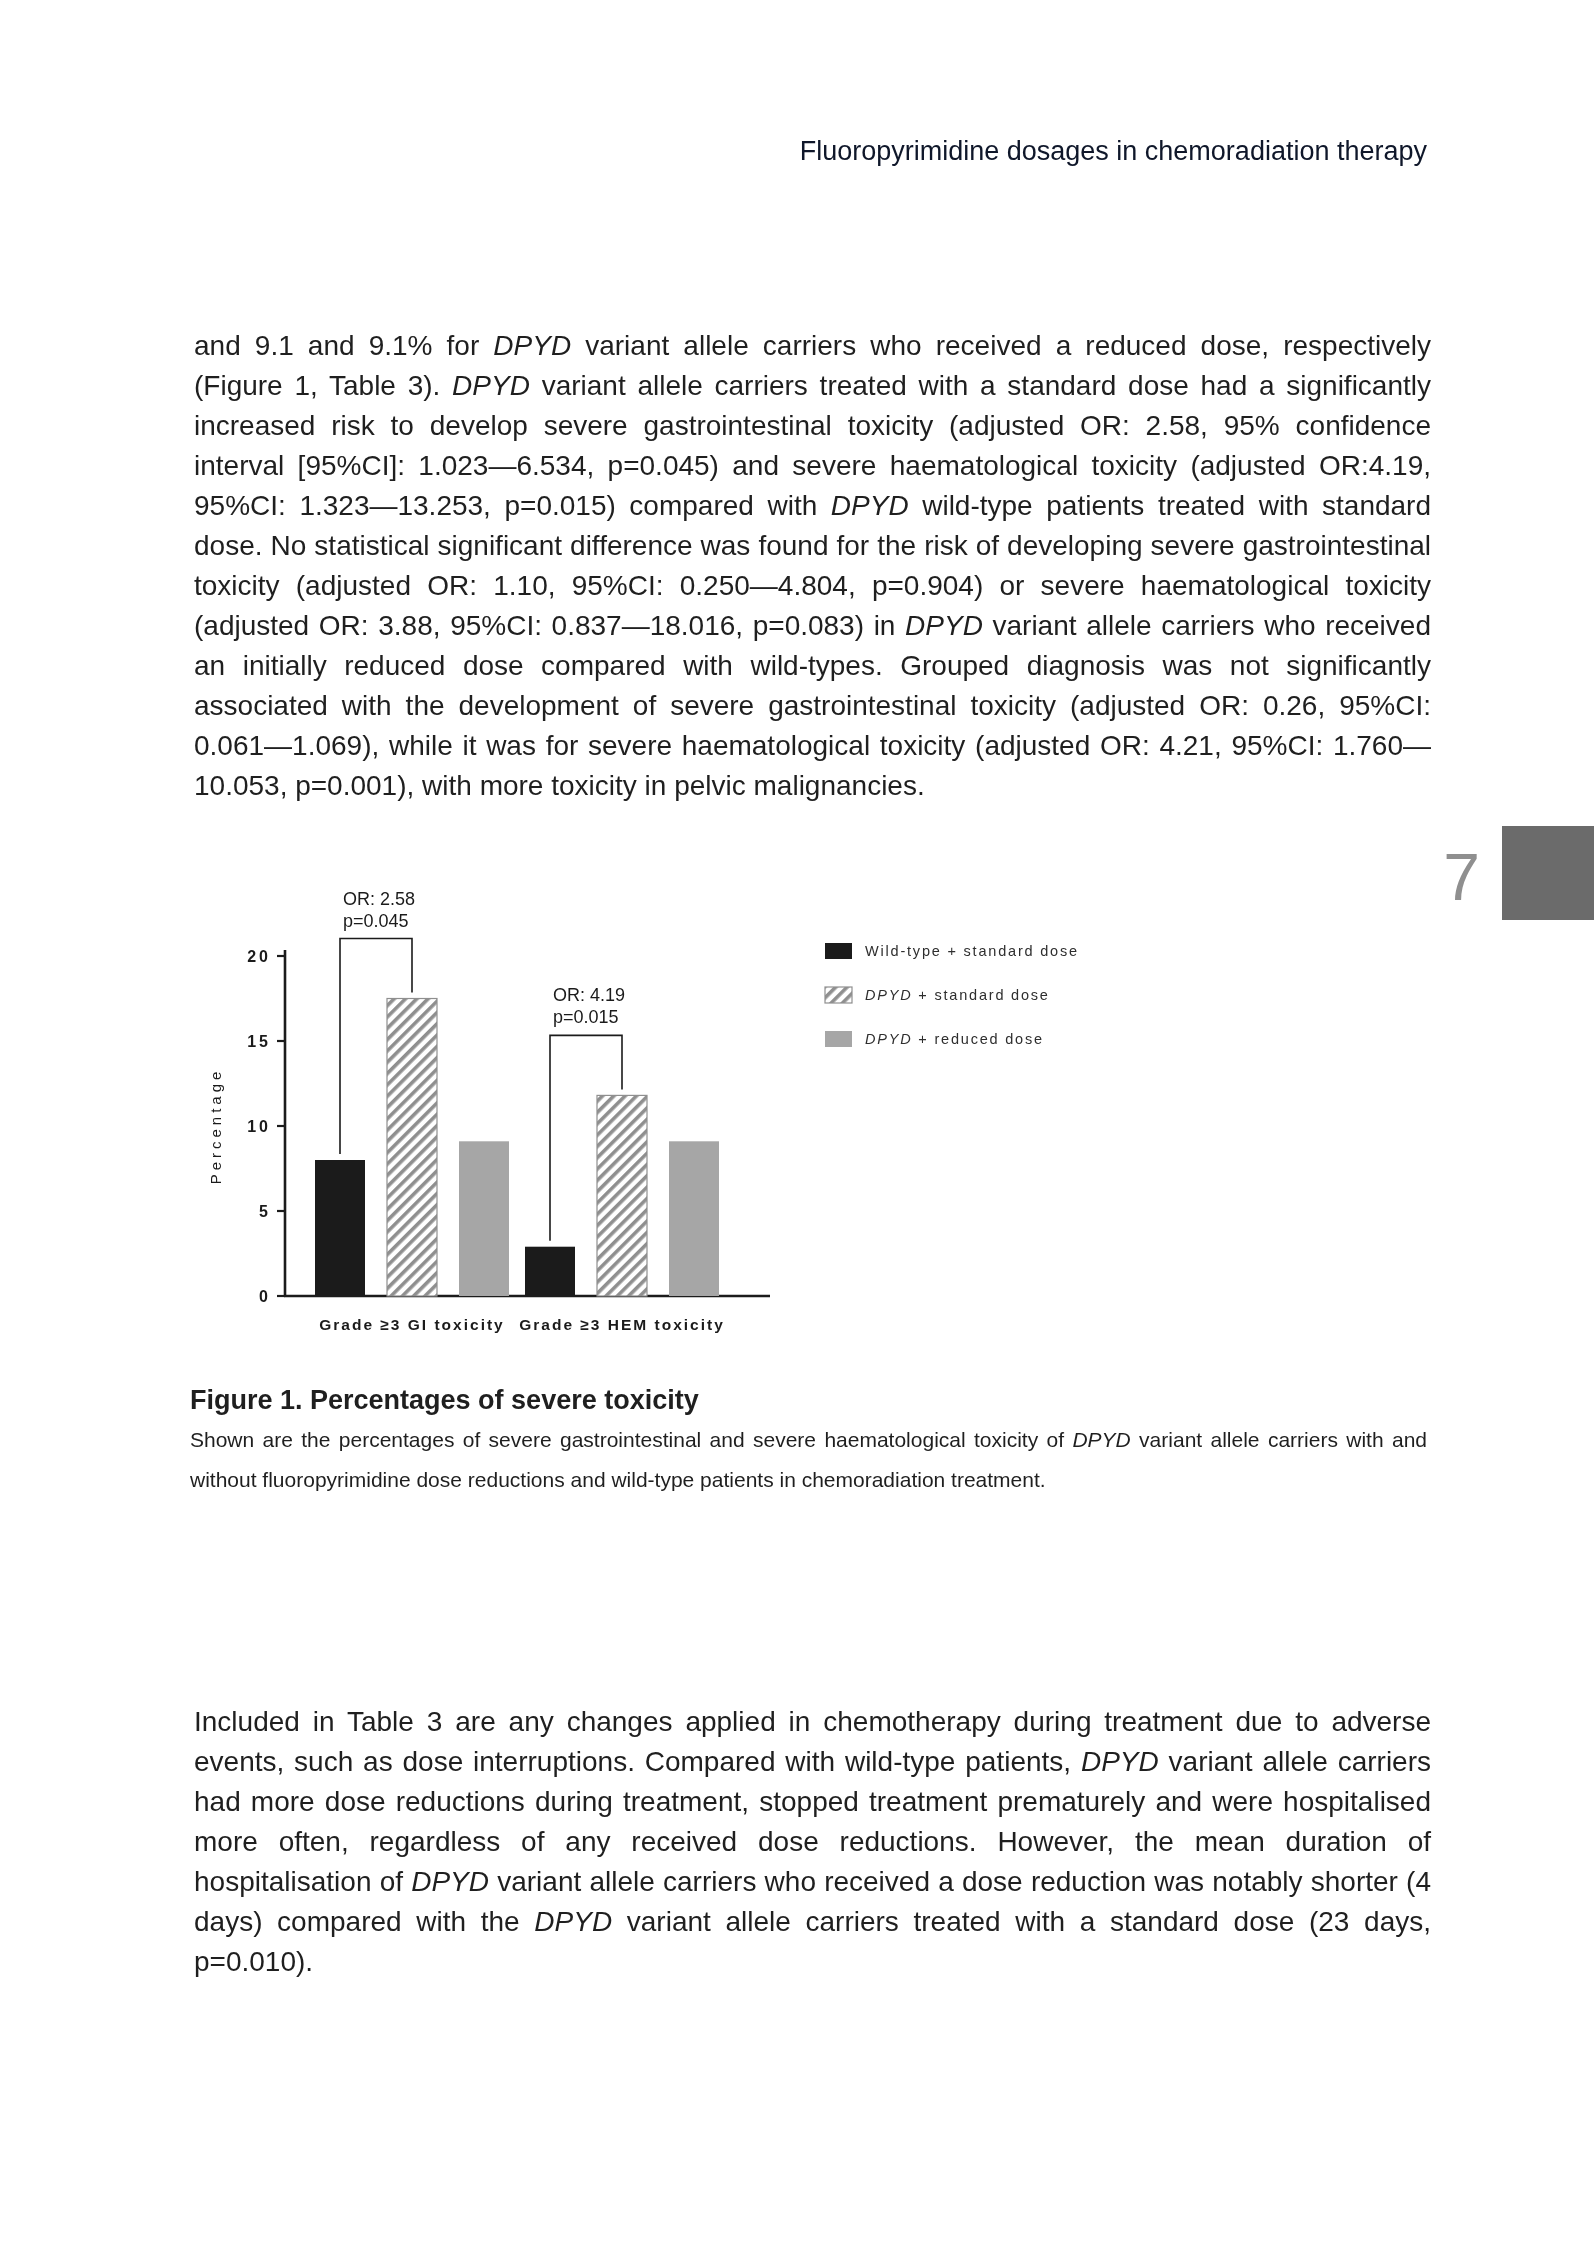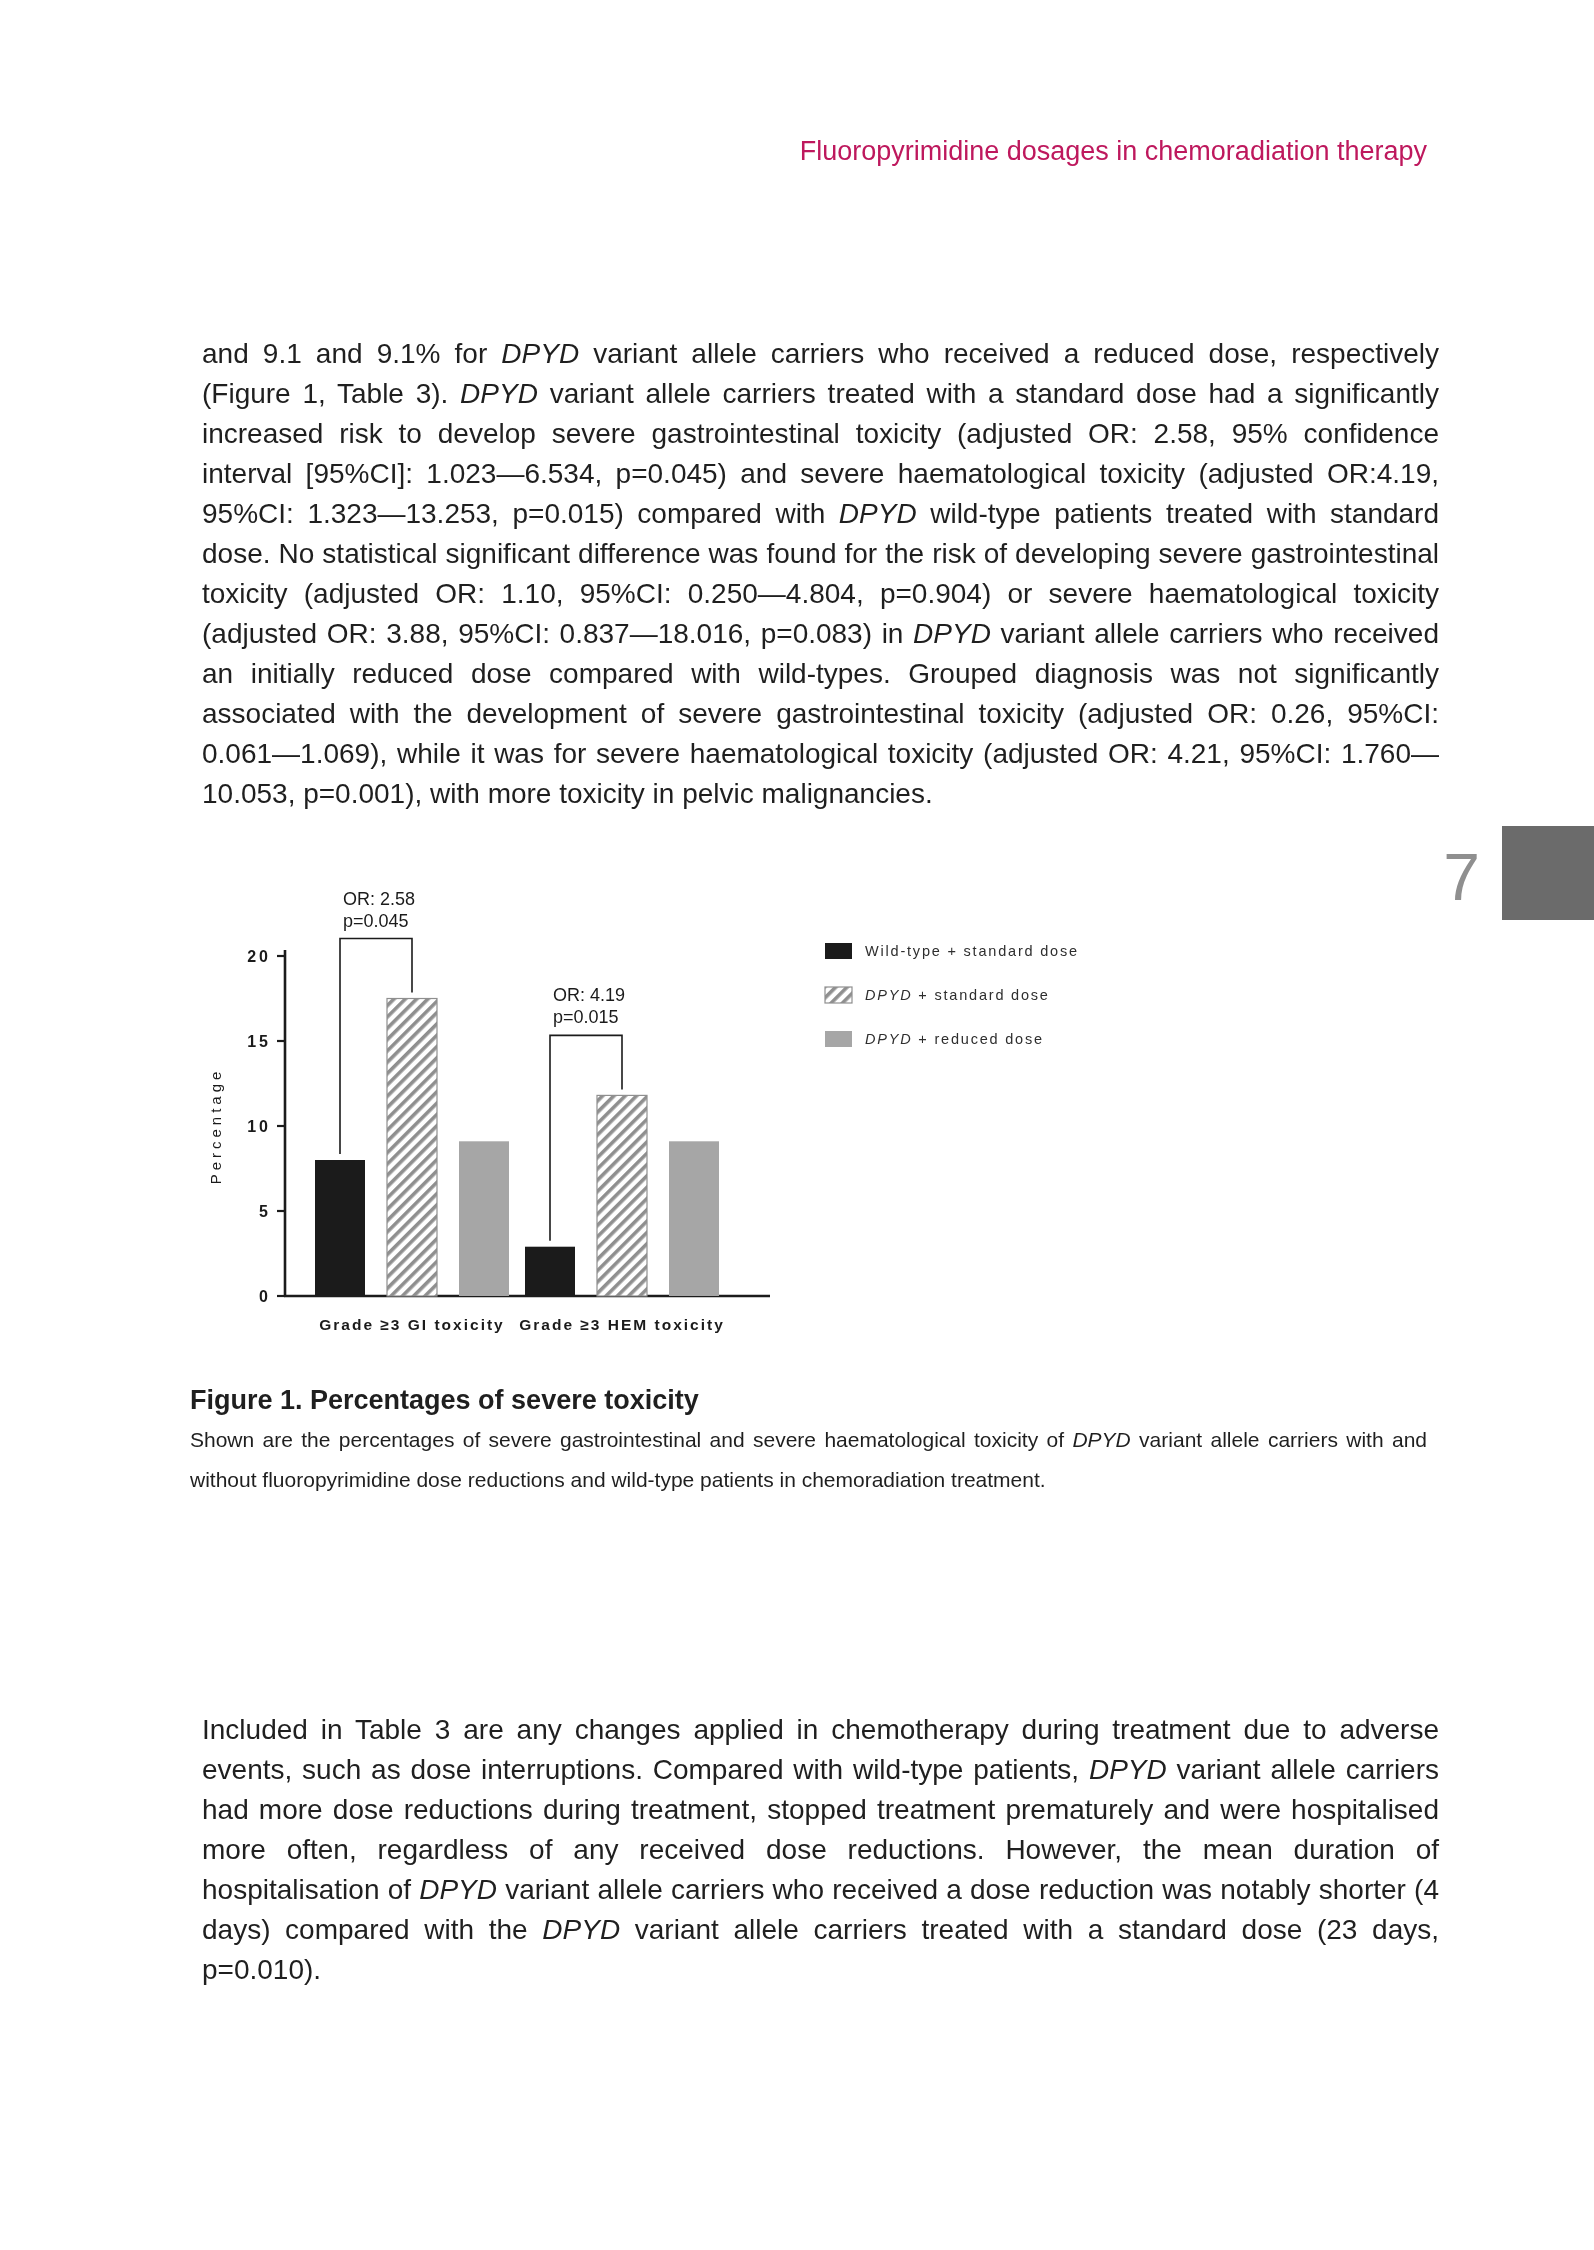--- a/index.html
+++ b/index.html
@@ -8,25 +8,25 @@
     width:1594px;height:2250px;
     background:#ffffff;
     font-family:"Liberation Sans",sans-serif;
     color:#1f1f1f;
     overflow:hidden;
     margin:0 auto;
   }
   .it{font-style:italic;}
   .running-header{
     position:absolute;top:136px;left:190px;width:1237px;
-    text-align:right;font-size:27px;color:#be185d;
+    text-align:right;font-size:27px;color:#0f172a;
   }
   .body{
     position:absolute;left:190px;width:1237px;
-    font-size:28px;line-height:40px;text-align:justify;margin:12px;
+    font-size:28px;line-height:40px;text-align:justify;margin:4px;
   }
   .para1{top:322px;}
   .para2{top:1698px;}
   .chapter-num{
     position:absolute;top:844px;right:114px;
     font-size:66px;line-height:66px;color:#8f8f8f;
   }
   .chapter-square{
     position:absolute;top:826px;right:0;width:92px;height:94px;
     background:#6b6b6b;

